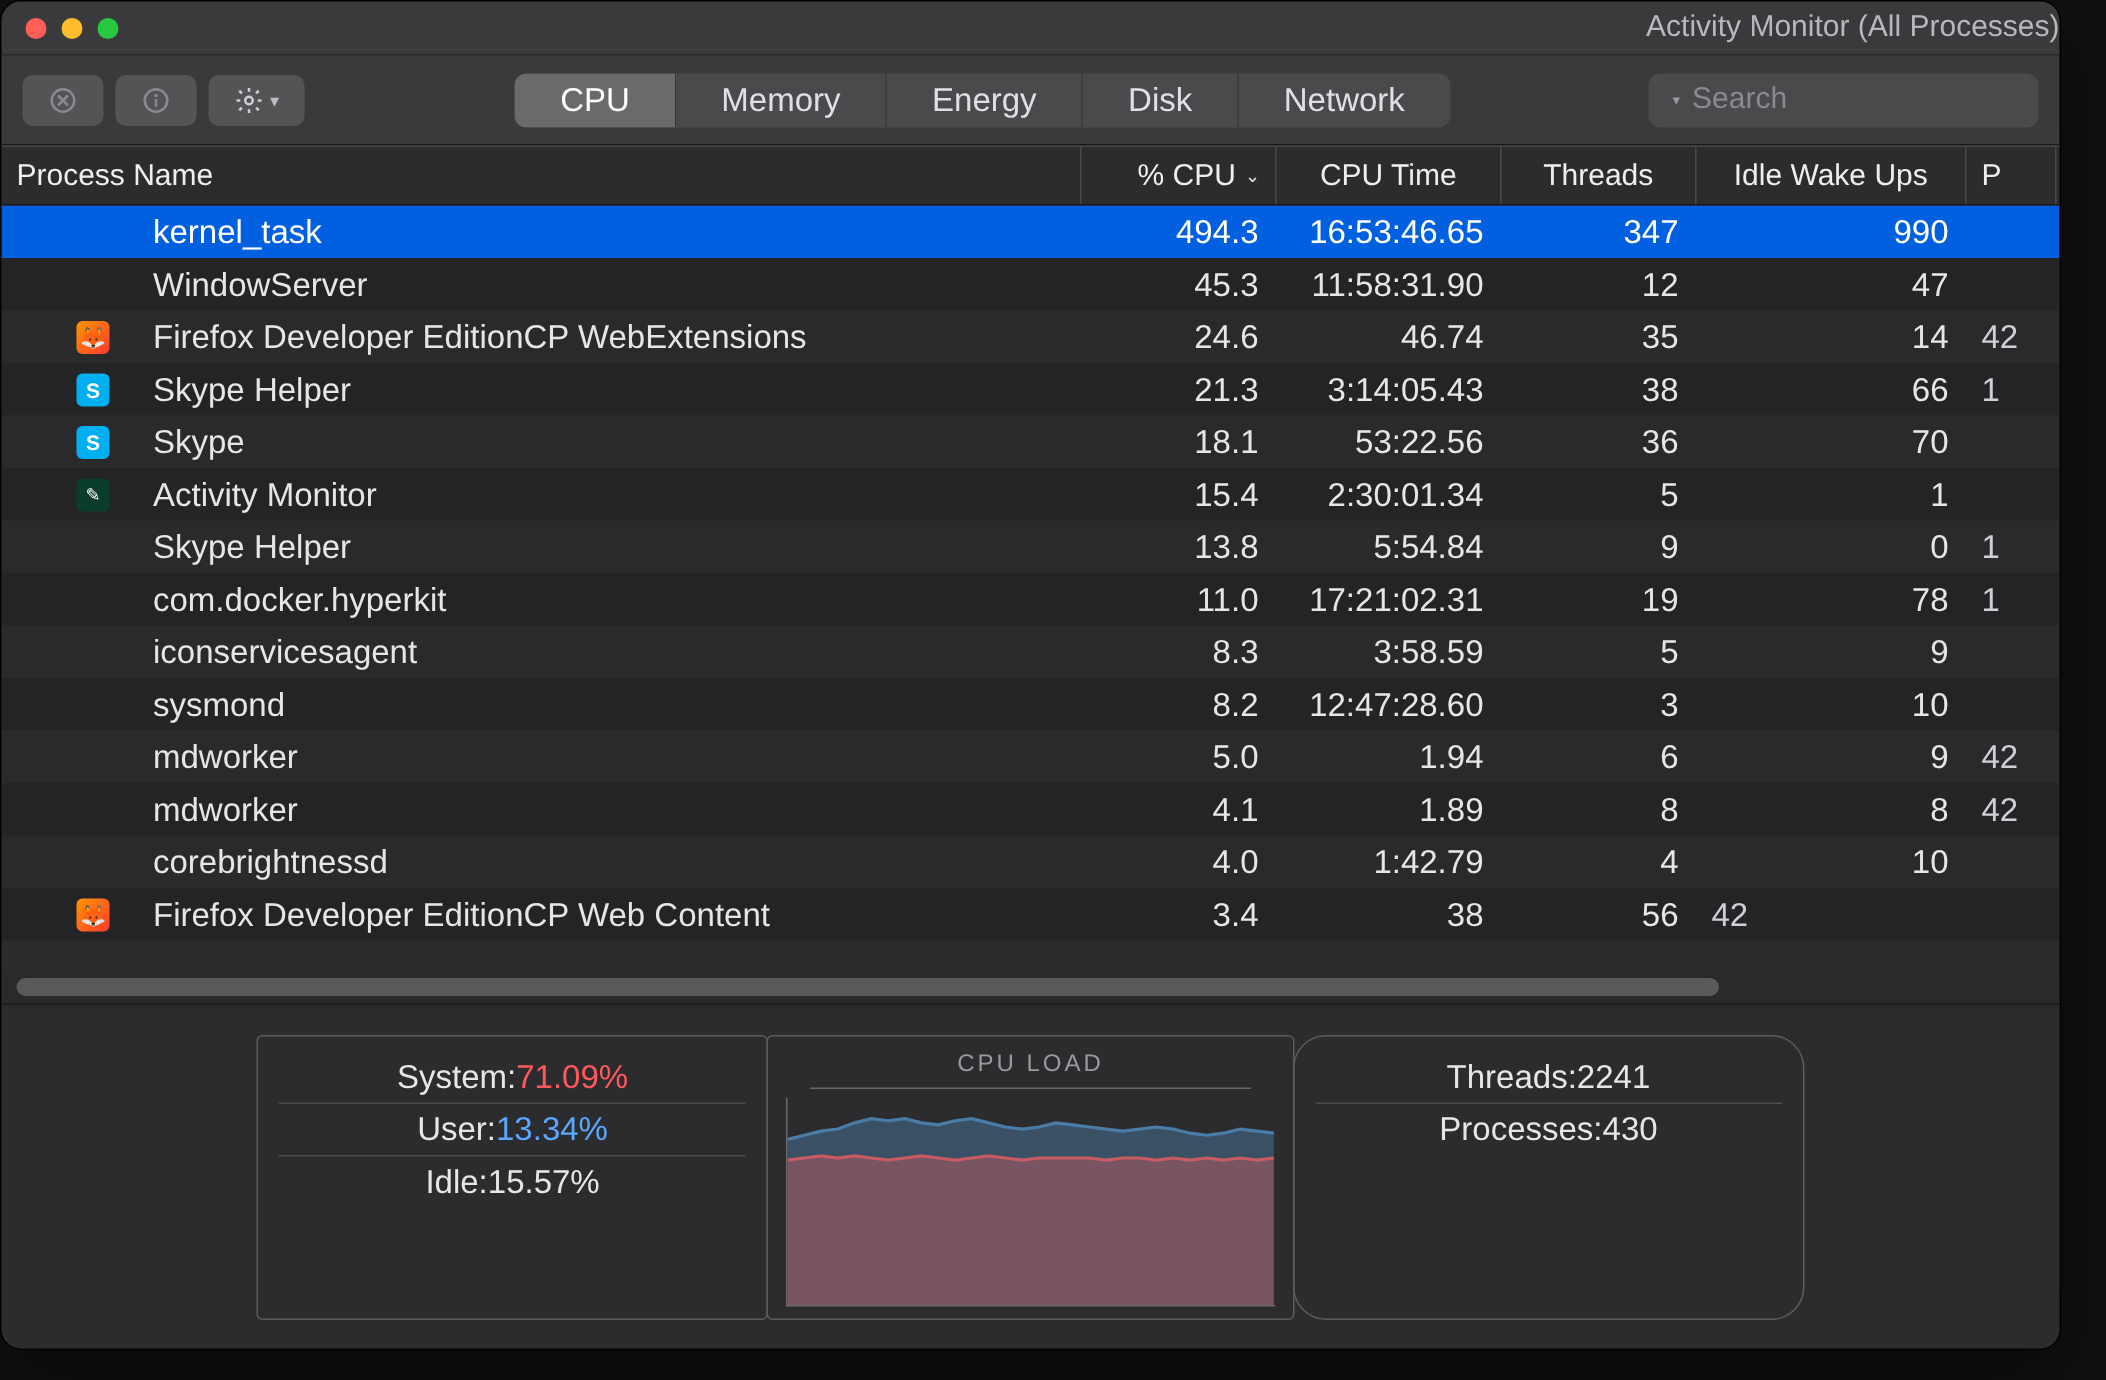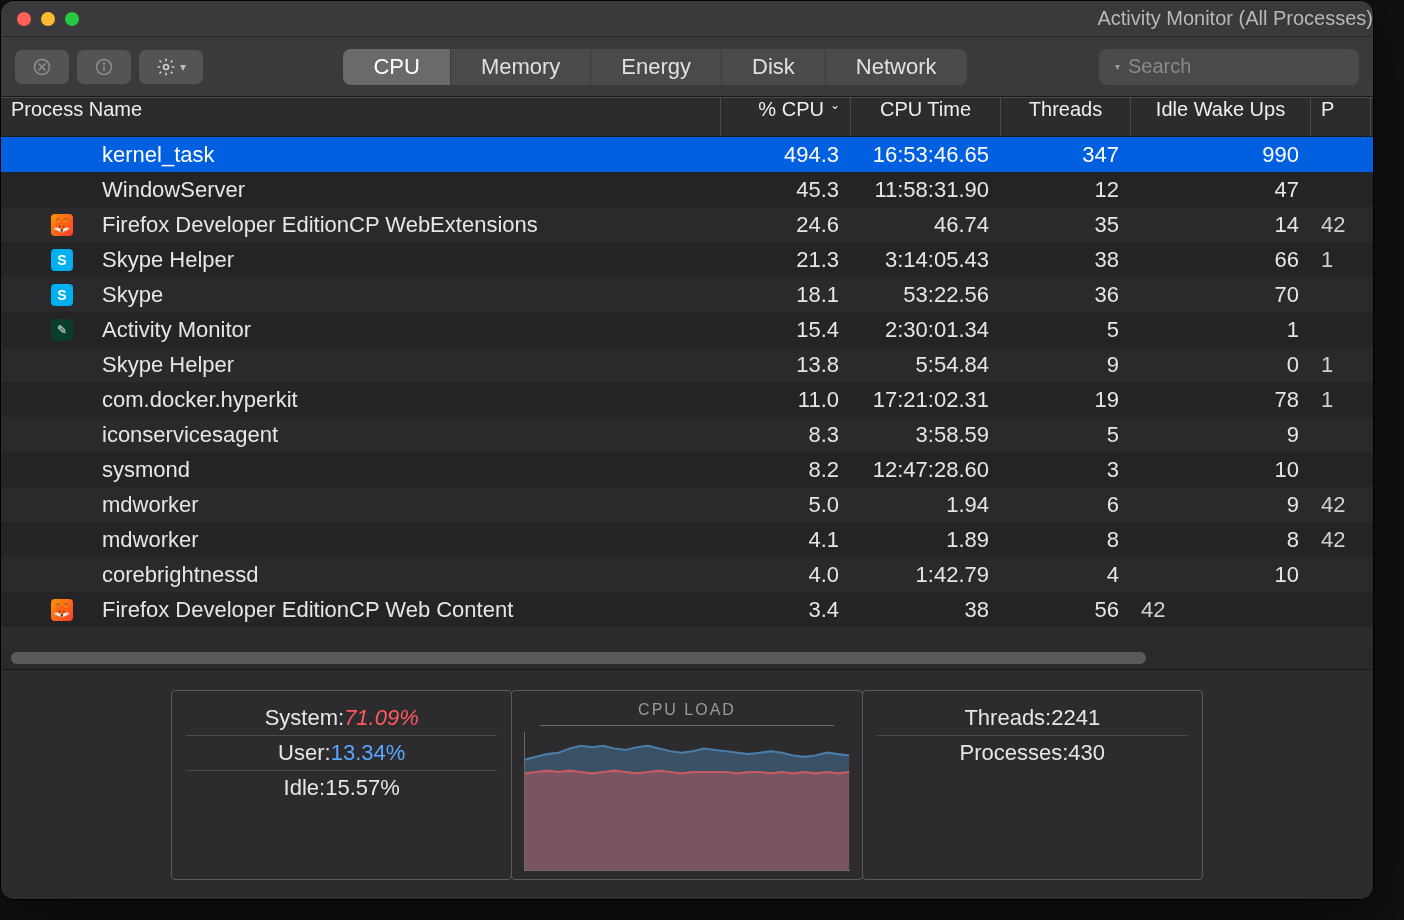--- a/index.html
+++ b/index.html
@@ -86,21 +86,21 @@
   .columns {
     display:grid;
     grid-template-columns: 720px 130px 150px 130px 180px 60px;
     align-items:center;
   }
   .table-header {
     height:40px; background:var(--bg-header);
     border-bottom:1px solid #1a1a1c; border-top:1px solid #48484a;
     font-size:20px; color:#eee;
   }
-  .table-header .th { display:flex; align-items:flex-start; height:100%; padding:0 10px; border-right:1px solid var(--divider);}
+  .table-header .th { display:flex; align-items:center; height:100%; padding:0 10px; border-right:1px solid var(--divider);}
   .th.name{padding-left:10px;}
   .th.right{justify-content:flex-end;}
   .th.center{justify-content:center;}
   .th .sortchev{font-size:12px; margin-left:6px;}
   .table-body { flex:1; overflow:hidden; }
   .row { height:35px; font-size:22px; }
   .row:nth-child(odd){background:var(--bg-row-even);}
   .row:nth-child(even){background:var(--bg-row-odd);}
   .row.selected { background:var(--bg-selected); color:#fff;}
   .cell { display:flex; align-items:center; height:100%; padding:0 10px; overflow:hidden; white-space:nowrap;}
@@ -120,24 +120,24 @@
   .footer {
     height:230px; border-top:1px solid #1a1a1c; background:var(--bg);
     padding:20px 170px 20px 170px; display:flex; gap:0;
   }
   .panel {
     border:1px solid #5c5c5e; border-radius:4px; height:190px;
     display:flex; flex-direction:column; padding:10px 14px;
   }
   .panel.left{width:345px;}
   .panel.mid{width:355px; margin-left:-1px; padding:8px 8px;}
-  .panel.right{width:345px; margin-left:-1px;}
+  .panel.right{width:345px; margin-left:-1px;border-radius:22px;}
   .statrow{display:flex; justify-content:center; font-size:22px; padding:4px 0; border-bottom:1px solid #4c4c4e;}
   .statrow:last-child{border-bottom:none;}
-  .statrow .val.red{color:var(--red);font-style:italic;}
+  .statrow .val.red{color:var(--red);}
   .statrow .val.blue{color:var(--blue);}
   .chart-title{font-size:16px; letter-spacing:2px; color:#9a9a9e; text-align:center; padding-top:2px; }
   .chart-rule{height:1px; background:#6a6a6c; margin:6px 20px 6px 20px;}
   .chart-area{flex:1; position:relative; border-left:1px solid #6a6a6c; border-bottom:1px solid #6a6a6c; margin:0 4px 0 4px;}
   .chart-area svg{position:absolute; left:0; bottom:0; width:100%; height:100%;}
 </style>
 </head>
 <body>
 
 <div class="window">

